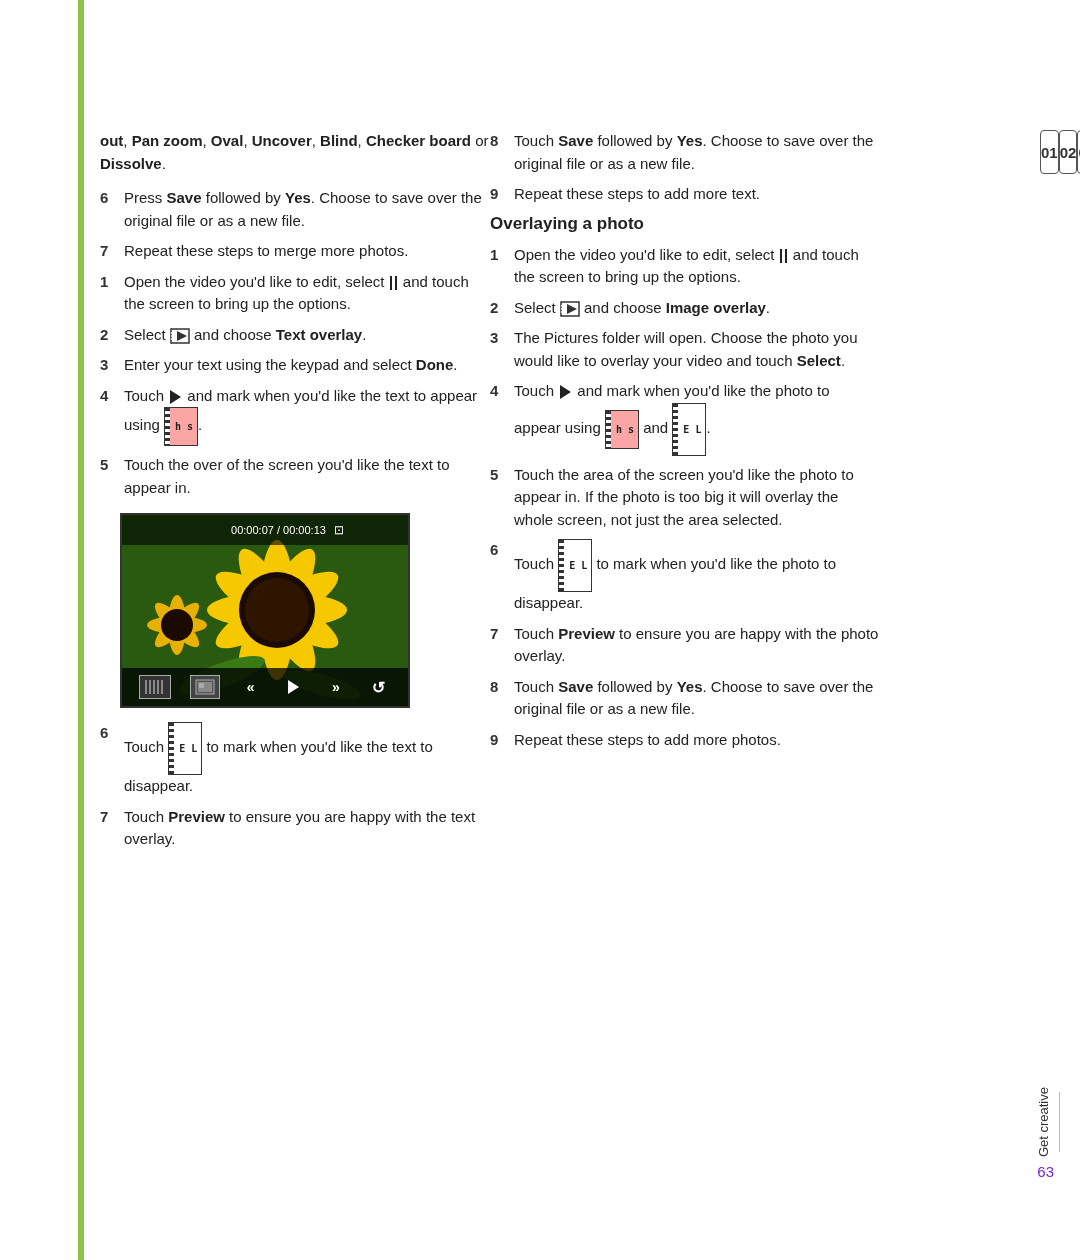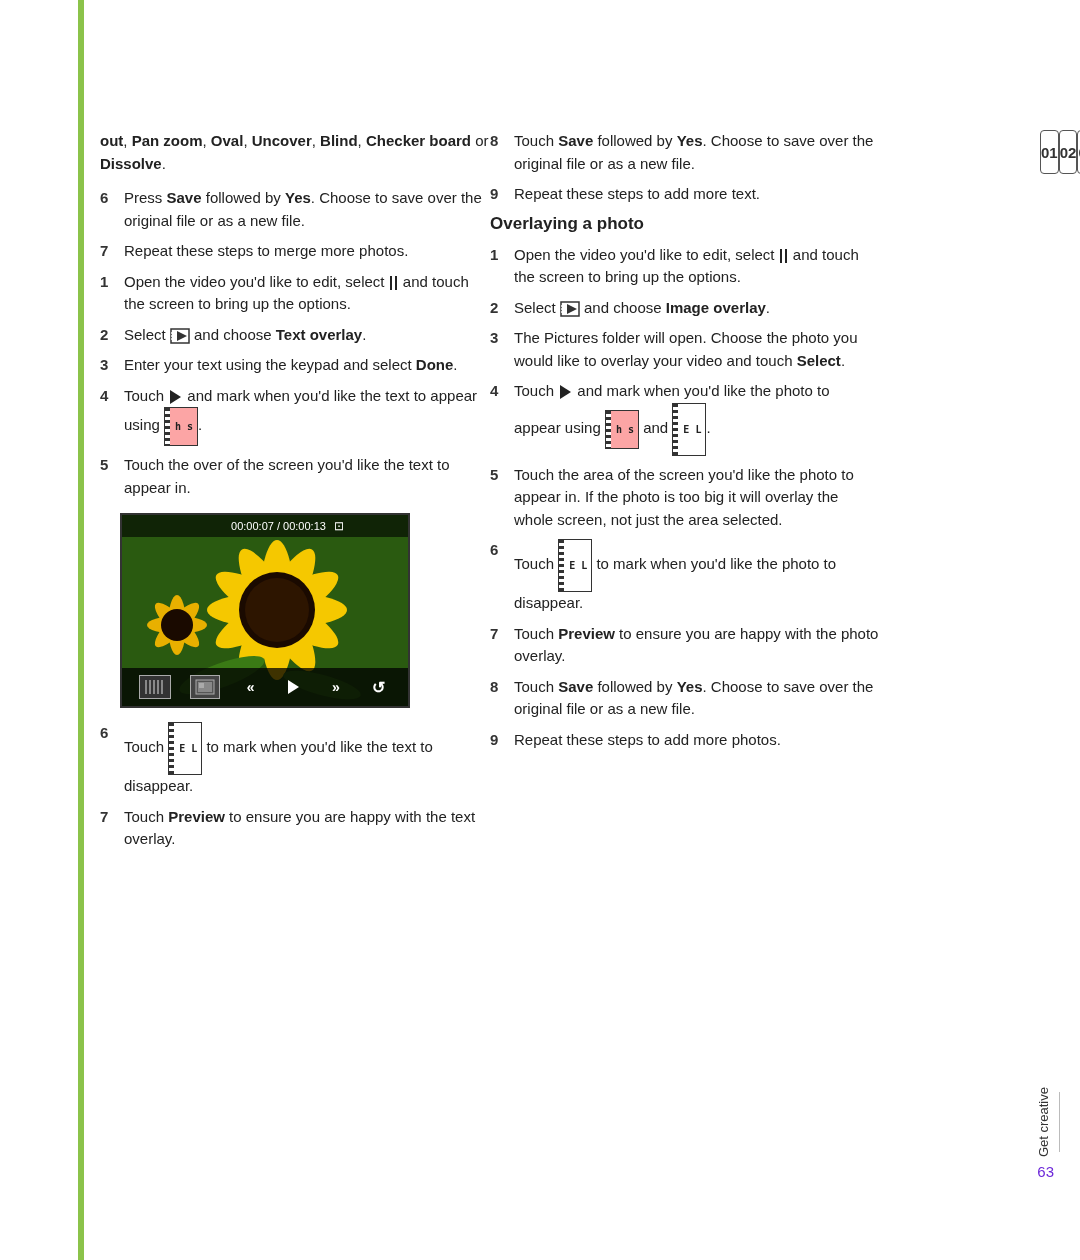--- a/index.html
+++ b/index.html
@@ -184,21 +184,21 @@
       background: 
         radial-gradient(ellipse at center, #f5c800 0%, #e8a000 40%, transparent 70%);
       border-radius: 50%;
     }
 
     .video-top-bar {
       position: absolute;
       top: 0;
       left: 0;
       right: 0;
-      height: 22px;
+      height: 30px;
       background: rgba(0,0,0,0.6);
       display: flex;
       align-items: center;
       justify-content: center;
       color: #fff;
       font-size: 11px;
       gap: 8px;
       padding-left: 45px;
     }
 

